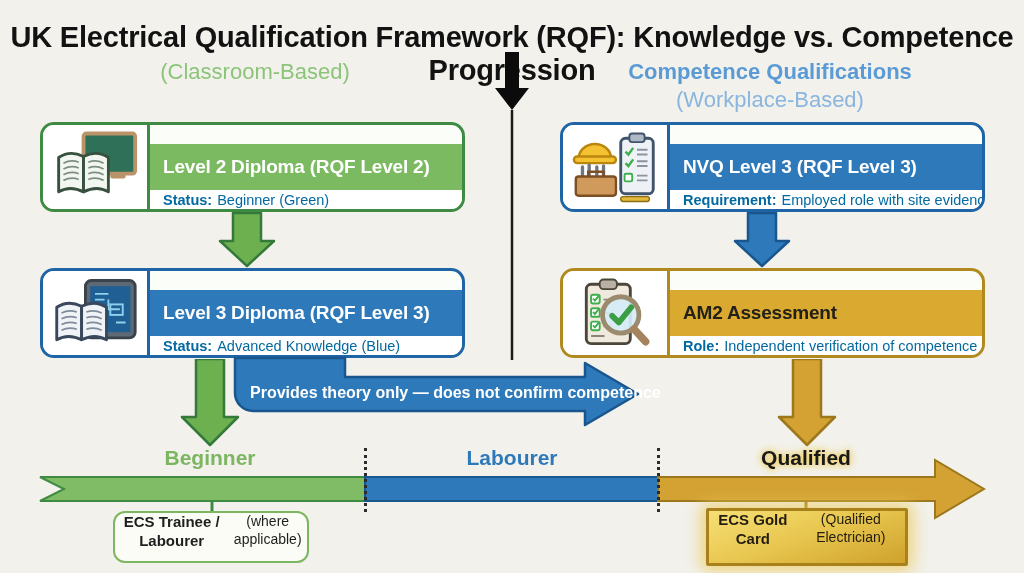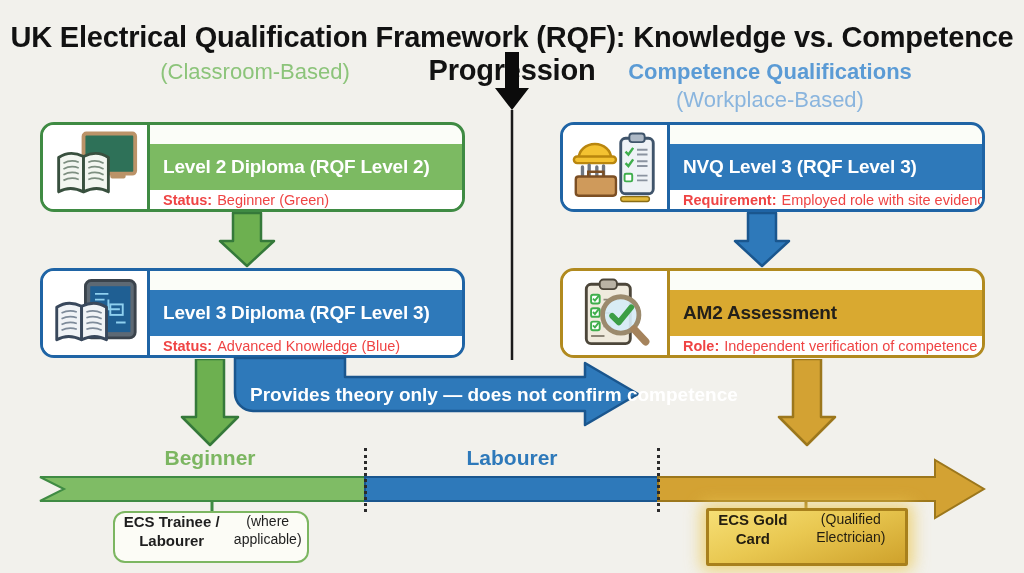--- a/index.html
+++ b/index.html
@@ -16,29 +16,29 @@
   .col-header .sub{font-weight:normal;}
   .hdr-knowledge{left:55px;color:#74b75a;}
   .hdr-knowledge .sub{color:#8cc47a;}
   .hdr-competence{left:570px;color:#5b9bd5;}
   .hdr-competence .sub{color:#8ab5de;}
   
   .card{width:425px;height:90px;background:#fbfdf8;border:3px solid;border-radius:14px;display:flex;box-sizing:border-box;overflow:hidden;}
   .card .iconpanel{flex:0 0 104px;background:#ffffff;border-right:3px solid;display:flex;align-items:center;justify-content:center;}
   .card .body{flex:1;display:flex;flex-direction:column;min-width:0;margin-top:19px;}
   .card .titlebar{height:46px;display:flex;align-items:center;padding-left:13px;font-size:19px;font-weight:bold;color:#ffffff;letter-spacing:-0.2px;white-space:nowrap;}
-  .card .detail{flex:1;display:flex;align-items:center;gap:5px;padding-left:13px;background:#ffffff;font-size:14.5px;color:#ef4444;white-space:nowrap;}
+  .card .detail{flex:1;display:flex;align-items:center;gap:5px;padding-left:13px;background:#ffffff;font-size:14.5px;color:#0369a1;white-space:nowrap;}
   .card.green, .card.green .iconpanel{border-color:#3f8b43;}
   .card.green .titlebar{background:#7cba62;}
   .card.blue, .card.blue .iconpanel{border-color:#1f64a5;}
   .card.blue .titlebar{background:#2e79ba;}
   .card.gold, .card.gold .iconpanel{border-color:#b18a1f;}
   .card.gold .titlebar{background:#d9a930;color:#23201a;}
   
-  .theory-label{left:250px;top:384px;width:345px;text-align:center;font-size:19px;font-weight:bold;color:#ffffff;white-space:nowrap;}
+  .theory-label{left:250px;top:384px;width:345px;text-align:center;font-size:16px;font-weight:bold;color:#ffffff;white-space:nowrap;}
   
   .stage-label{top:446px;width:160px;text-align:center;font-size:21px;font-weight:bold;}
   .stage-beginner{left:130px;color:#7cb661;}
   .stage-advanced{left:432px;color:#2e79ba;}
   .stage-qualified{left:726px;color:#191919;text-shadow:0 0 10px #ecc94f,0 0 5px #f0d26a;}
   .dashed-sep{width:0;height:64px;top:448px;border-left:3px dotted #2b2b2b;}
   
   .callout{box-sizing:border-box;text-align:center;display:flex;flex-direction:row;justify-content:center;line-height:1.25;color:#1e1e1e;}
   .callout .l1{font-size:15px;font-weight:bold;}
   .callout .l2{font-size:14px;}
@@ -184,20 +184,21 @@
     <path d="M658,22 H935 V5 L984,34 L935,63 V46 H658 Z" fill="#d3a233" stroke="#9c771c" stroke-width="2"></path>
     <line x1="212" y1="46" x2="212" y2="58" stroke="#3f8b43" stroke-width="3"></line>
     <line x1="806" y1="46" x2="806" y2="55" stroke="#9c771c" stroke-width="3"></line>
   </svg>
 
   <div class="abs dashed-sep" style="left:364px;"></div>
   <div class="abs dashed-sep" style="left:657px;"></div>
 
   <div class="abs stage-label stage-beginner">Beginner</div>
   <div class="abs stage-label stage-advanced">Labourer</div>
+  <div class="abs stage-label stage-qualified">Qualified</div>
 
   <div class="abs callout ecs-trainee">
     <div class="l1">ECS Trainee / Labourer</div>
     <div class="l2">(where applicable)</div>
   </div>
   <div class="abs callout ecs-gold">
     <div class="l1">ECS Gold Card</div>
     <div class="l2">(Qualified Electrician)</div>
   </div>
 

